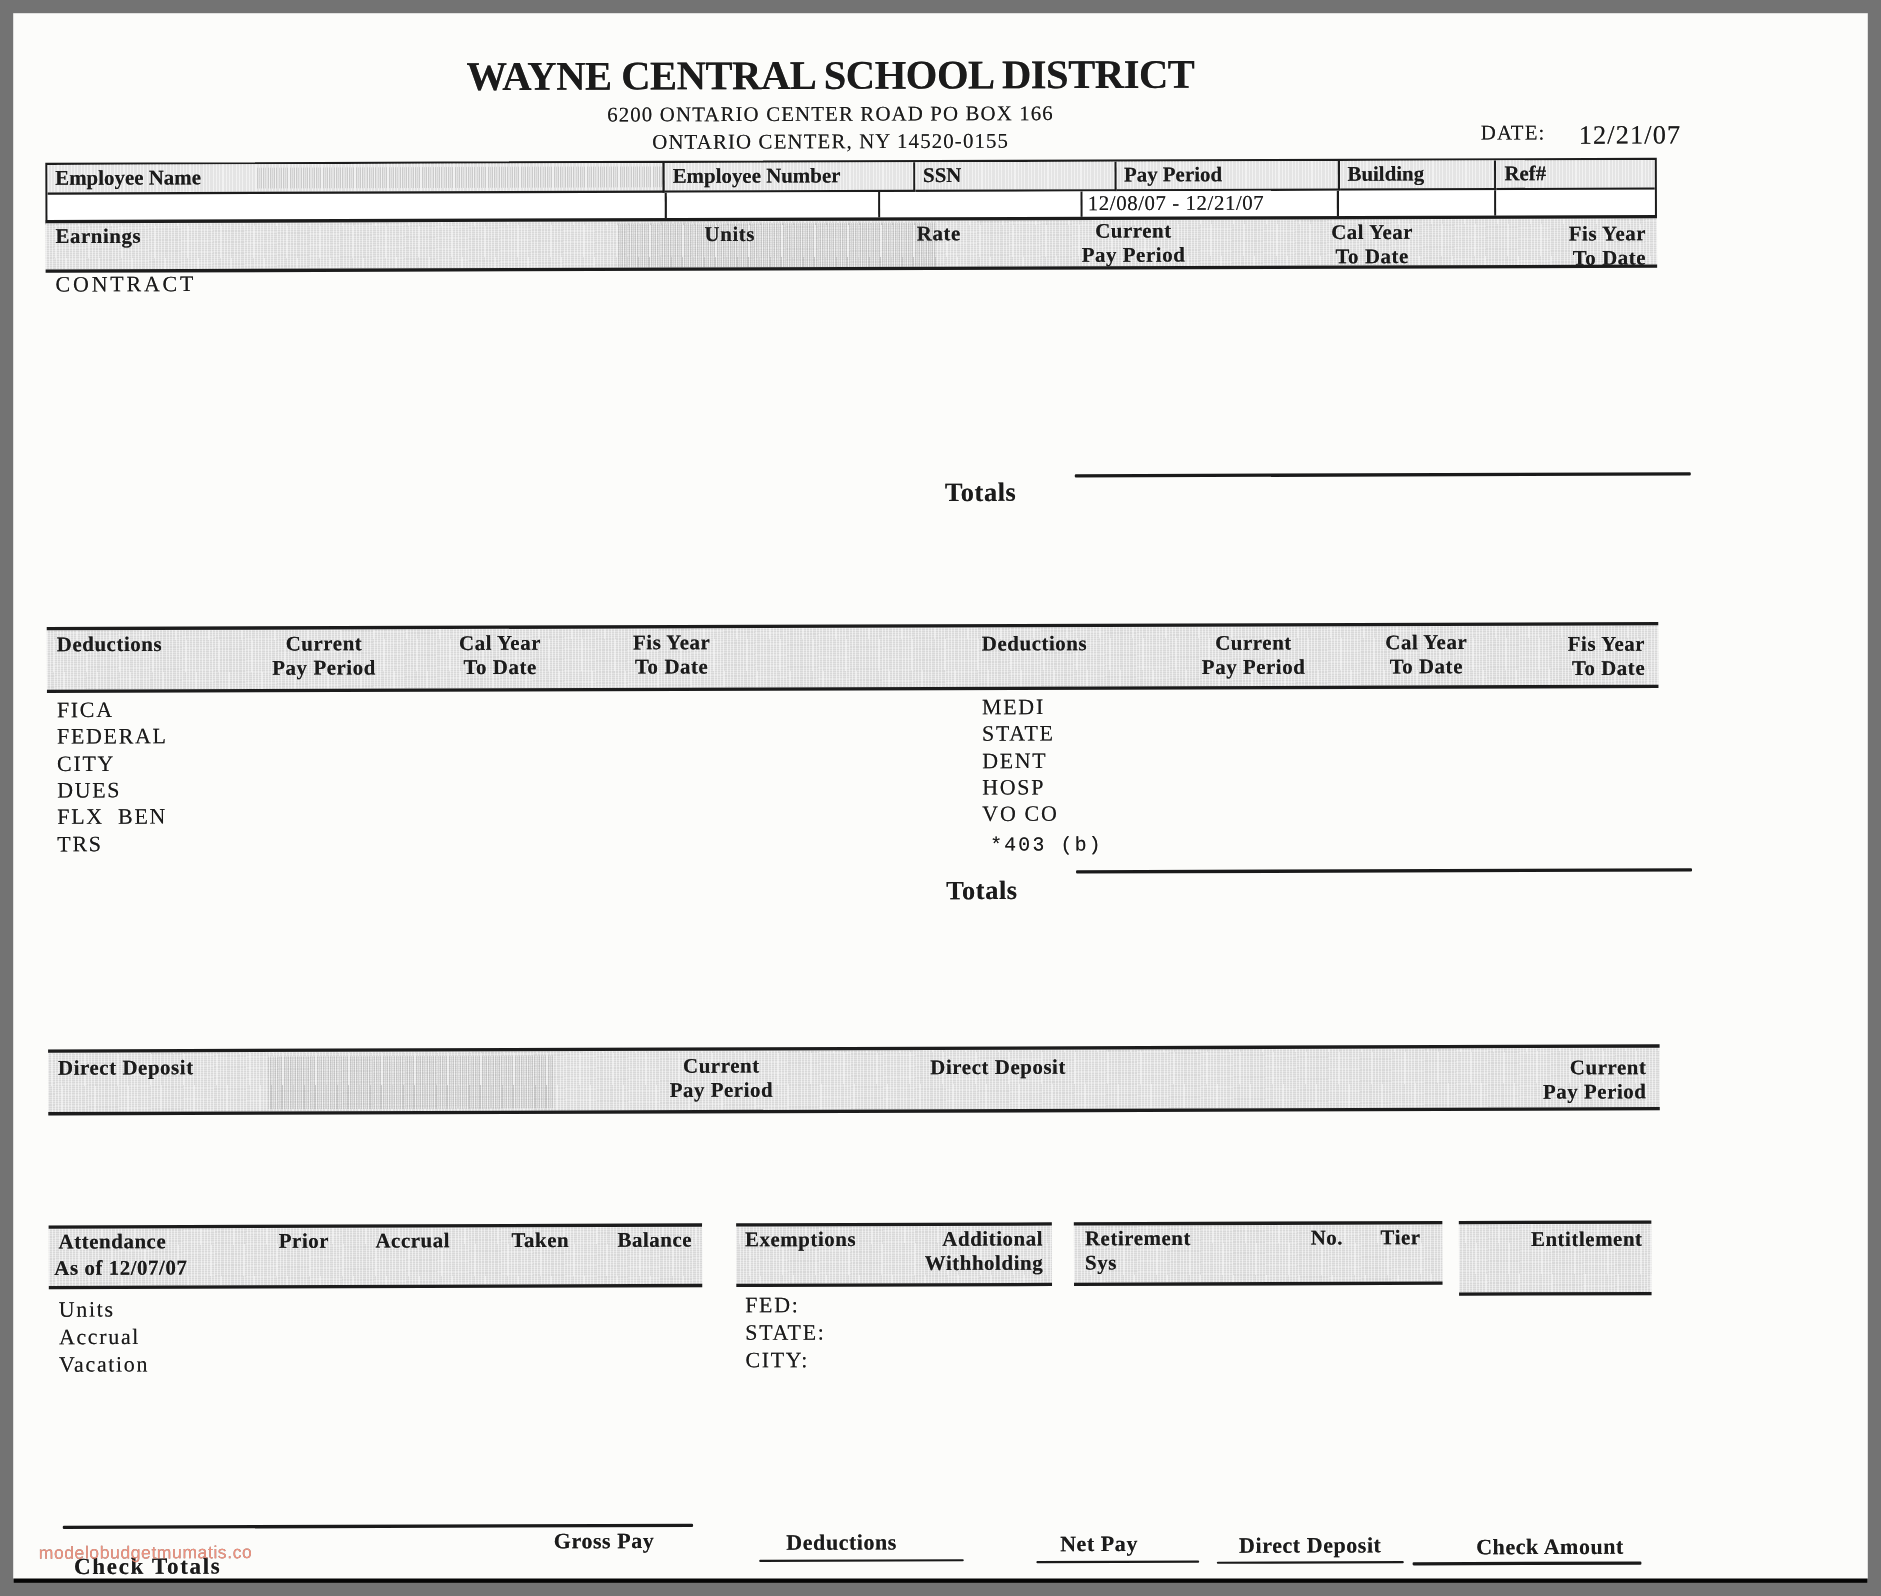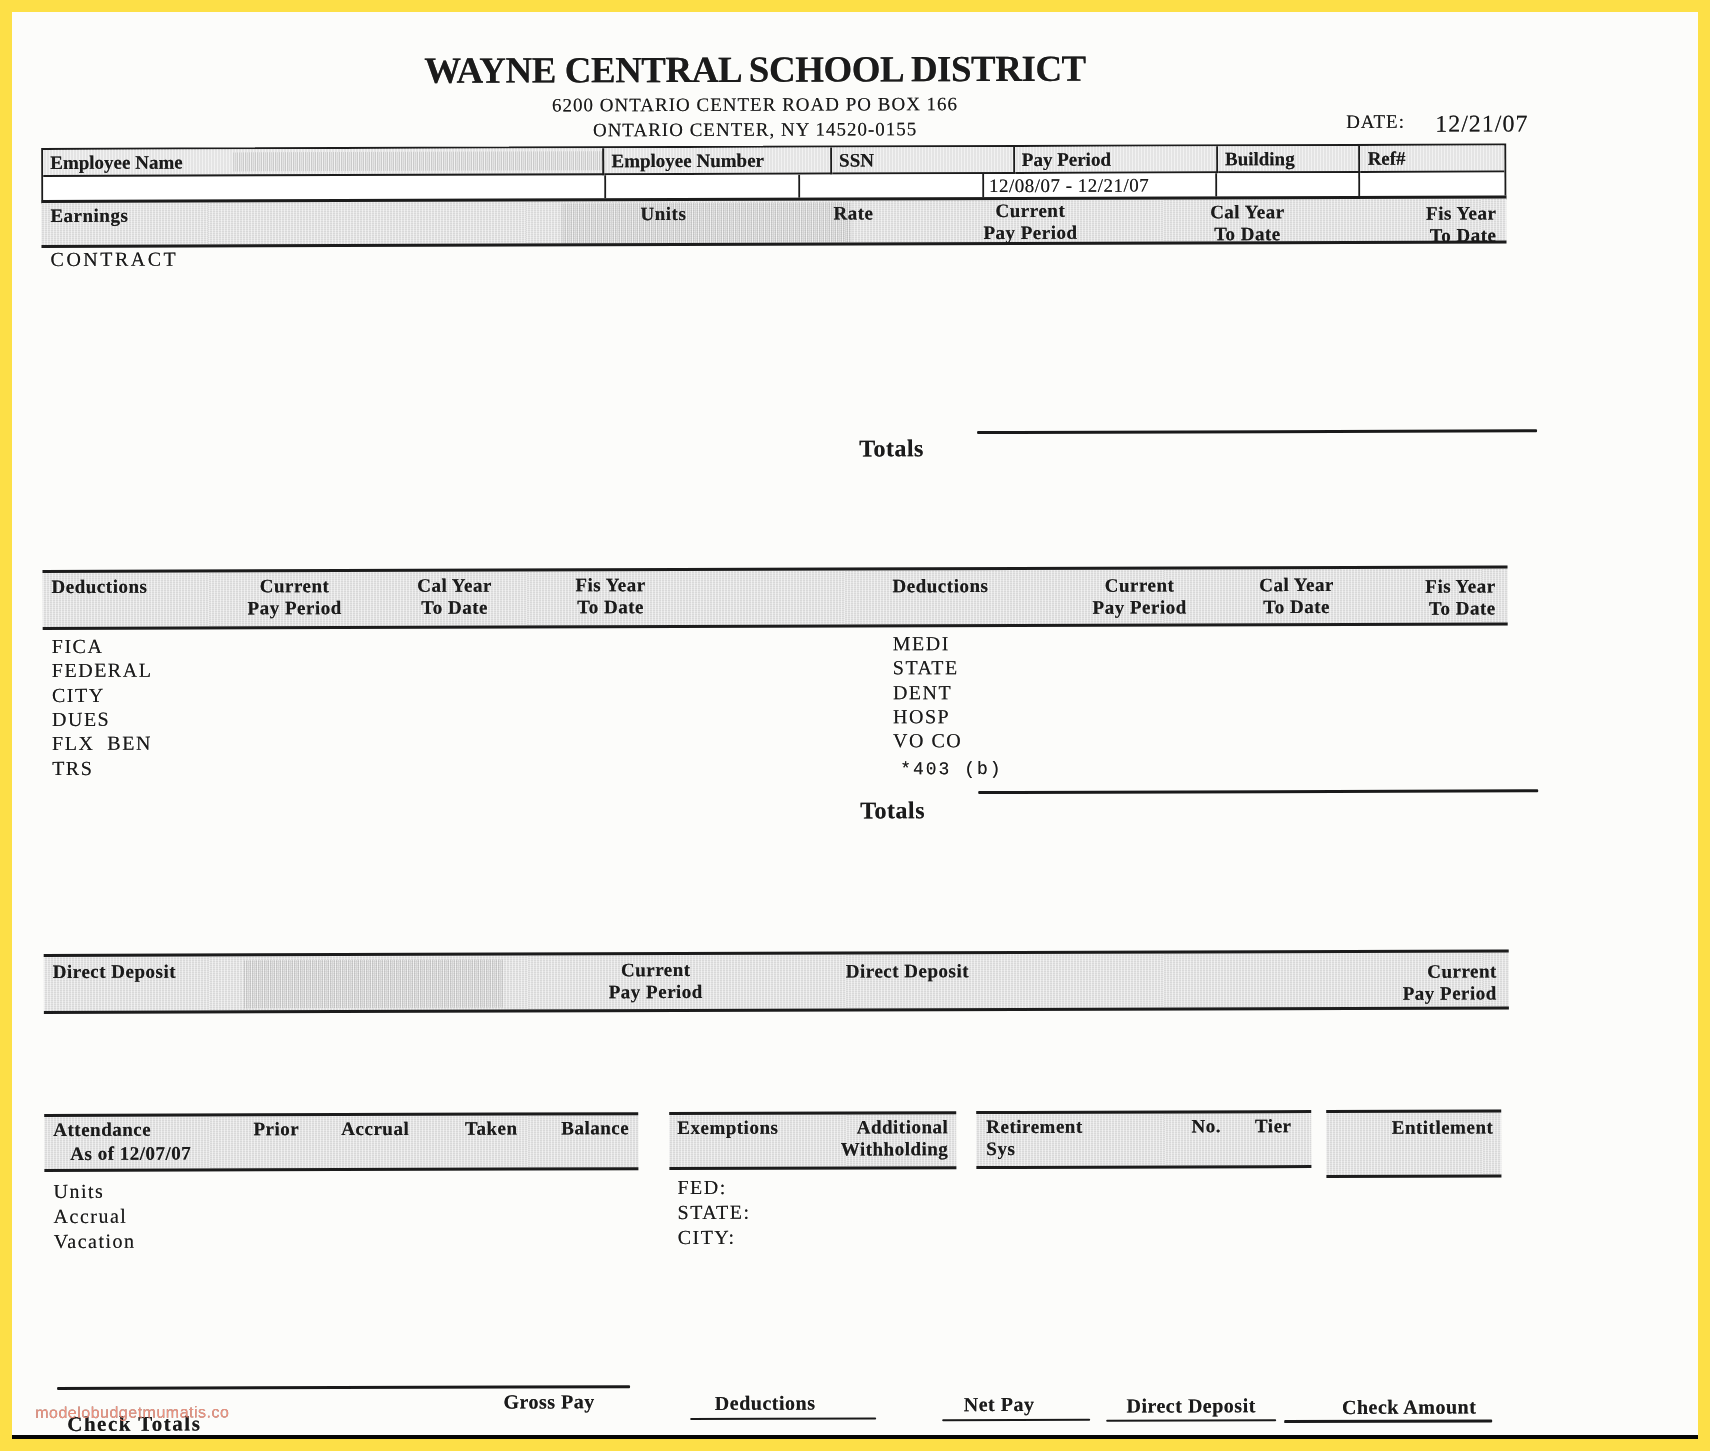--- a/index.html
+++ b/index.html
@@ -1,16 +1,16 @@
 <!DOCTYPE html>
 <html><head>
 <meta charset="utf-8">
 <style>
   html,body{margin:0;padding:0;background:#888;}
-  .frame{position:relative;width:1710px;height:1451px;background:#fde047;overflow:hidden;
+  .frame{position:relative;width:1710px;height:1451px;background:#737373;overflow:hidden;
          font-family:"Liberation Serif","DejaVu Serif",serif;color:#1b1b1b;}
   .sheet{position:absolute;left:12px;top:12px;width:1686px;height:1427px;background:#fcfcfa;overflow:hidden;}
   .tilt{position:absolute;left:0;top:0;width:100%;height:100%;transform:rotate(-0.18deg);transform-origin:40% 50%;}
   .abs{position:absolute;}
   .pre{white-space:pre-line;}
   .ctr{transform:translateX(-50%);text-align:center;}
   .rt{text-align:right;}
   .hline{position:absolute;background:#1a1a1a;border-radius:1px;}
   .scan-text{text-shadow:0 0 .5px rgba(20,20,20,.65);}
 
@@ -145,21 +145,21 @@
       <span class="band-lbl ctr pre" style="left:612px;top:4px;">Current
 Pay Period</span>
       <span class="band-lbl" style="left:802px;top:6px;">Direct Deposit</span>
       <span class="band-lbl rt pre" style="right:12px;top:8px;">Current
 Pay Period</span>
       <span class="noise" style="left:200px;top:4px;width:260px;height:48px;"></span>
     </div>
 
     <div class="abs band" style="left:31px;top:1100px;width:594px;height:58px;">
       <span class="band-lbl" style="left:9px;top:2px;">Attendance</span>
-      <span class="band-lbl" style="left:26px;top:26px;">As of 12/07/07</span>
+      <span class="band-lbl" style="left:5px;top:26px;">As of 12/07/07</span>
       <span class="band-lbl ctr" style="left:232px;top:2px;">Prior</span>
       <span class="band-lbl ctr" style="left:331px;top:2px;">Accrual</span>
       <span class="band-lbl ctr" style="left:447px;top:2px;">Taken</span>
       <span class="band-lbl ctr" style="left:551px;top:2px;">Balance</span>
     </div>
     <div class="abs ditem" style="left:40px;top:1166px;">Units</div>
     <div class="abs ditem" style="left:40px;top:1191px;">Accrual</div>
     <div class="abs ditem" style="left:40px;top:1216px;">Vacation</div>
 
     <div class="abs band" style="left:656px;top:1100px;width:287px;height:58px;">

